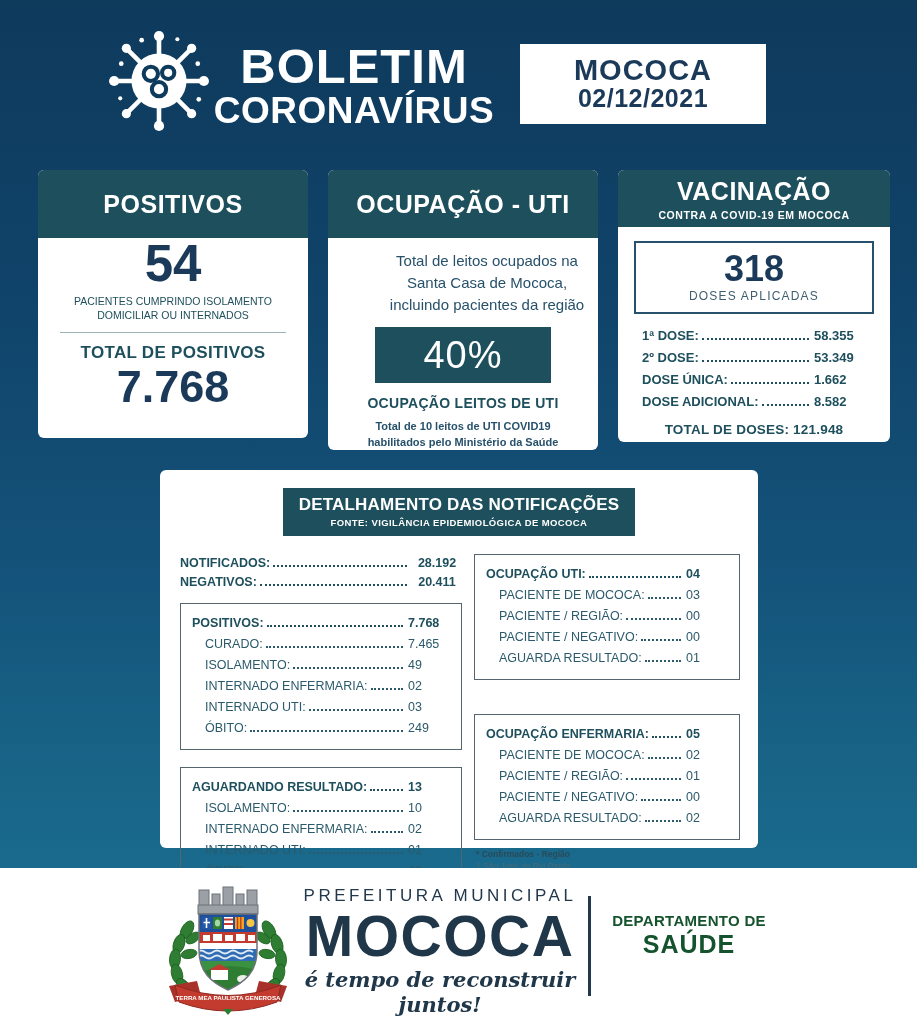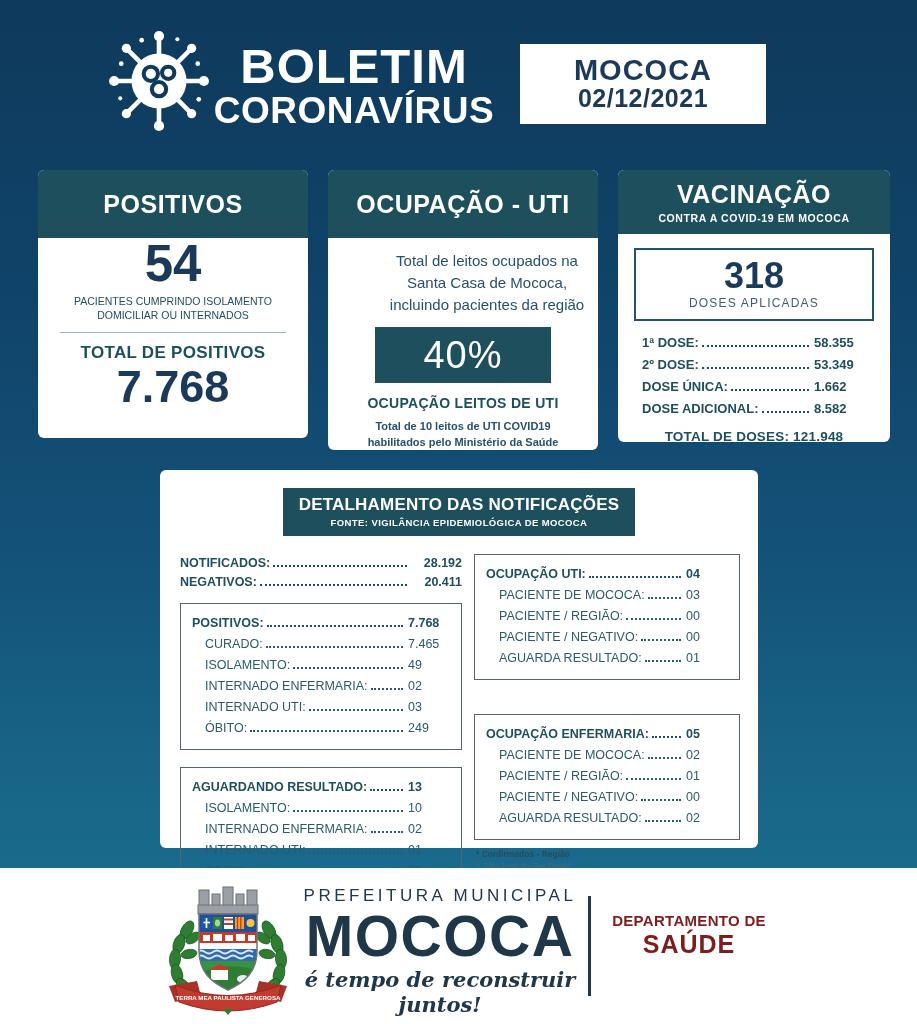--- a/index.html
+++ b/index.html
@@ -18,21 +18,21 @@
     display:flex; flex-direction:column; align-items:center; justify-content:center; }
   .date-city{ font-size:29px; font-weight:bold; color:#1B3A59; letter-spacing:1px; line-height:1.05;}
   .date-date{ font-size:25px; font-weight:bold; color:#1B3A59; letter-spacing:.5px; line-height:1.1;}
   
   .card{ position:absolute; top:170px; border-radius:6px; overflow:hidden; background:#fff; }
   .card-head{ background:#1E4F5C; color:#fff; display:flex; flex-direction:column; justify-content:center; align-items:center; }
   .card1{ left:38px; width:270px; height:268px; }
   .card2{ left:328px; width:270px; height:280px; }
   .card3{ left:618px; width:272px; height:272px; }
   .card1 .card-head,.card2 .card-head{ height:68px; }
-  .card3 .card-head{ height:64px; }
+  .card3 .card-head{ height:57px; }
   .card-title{ font-size:25px; font-weight:bold; letter-spacing:.5px; }
   .card-subtitle{ font-size:10.5px; font-weight:bold; letter-spacing:.6px; margin-top:3px; }
   .card-body{ text-align:center; }
   .lbl-teal{ color:#1E4F5C; font-weight:bold; }
   .big-navy{ color:#1B3A59; font-weight:bold; }
   .c1-active-label{ font-size:17px; margin-top:15px; letter-spacing:.3px;}
   .c1-active-value{ font-size:51px; line-height:1.02; }
   .c1-note{ font-size:10.5px; font-weight:400; color:#1E4F5C; line-height:1.35; margin-top:4px; }
   .c1-hr{ border:none; border-top:1.5px solid #9FB3BC; margin:10px 22px; }
   .c1-total-label{ font-size:17px; letter-spacing:.3px;}
@@ -51,39 +51,39 @@
   .vac-total{ font-size:13.5px; margin-top:9px; letter-spacing:.2px; color:#1E4F5C; font-weight:bold;}
   .dots{ flex:1 1 auto; min-width:10px; border-bottom:2px dotted currentColor; margin:0 5px 3px 3px; }
   
   .details{ position:absolute; left:160px; top:470px; width:598px; height:378px; background:#fff; border-radius:6px; }
   .det-head{ width:352px; margin:18px auto 0; background:#1E4F5C; color:#fff; text-align:center; padding:7px 8px 8px; }
   .det-title{ font-size:17px; font-weight:bold; letter-spacing:.2px;}
   .det-source{ font-size:9.5px; font-weight:600; letter-spacing:.4px; margin-top:2px;}
   .det-col-l{ position:absolute; left:20px; top:84px; width:282px; }
   .det-col-r{ position:absolute; left:314px; top:84px; width:266px; }
   .sum-row{ display:flex; align-items:baseline; font-size:12.5px; font-weight:bold; color:#1E4F5C; line-height:19px;}
-  .sum-row .val{ width:50px; text-align:right;}
+  .sum-row .val{ width:50px; text-align:center;}
   .det-box{ border:1.5px solid #55656D; padding:9px 11px 10px; margin-top:11px; }
   .det-box .hrow{ display:flex; align-items:baseline; font-size:12.5px; font-weight:bold; color:#1E4F5C; line-height:21px;}
   .det-box .srow{ display:flex; align-items:baseline; font-size:12.5px; font-weight:500; color:#2B5A6B; line-height:21px; padding-left:13px;}
   .det-box .val{ width:42px; text-align:left;}
   .box-gap{ margin-top:17px; }
   .box-gap-r{ margin-top:34px; }
   .footnote{ margin-top:9px; padding-left:2px;}
   .fn1{ font-size:8.5px; font-weight:bold; color:#2B4A58; }
   .fn2{ font-size:8.5px; font-weight:400; color:#4A6A78; margin-top:2px;}
   
   .footer{ position:absolute; left:0; top:868px; width:917px; height:156px; background:#fff; }
   .crest{ position:absolute; left:152px; top:10px; }
   .f-center{ position:absolute; left:296px; top:18px; width:288px; text-align:center; color:#22384C; }
   .f-org{ font-size:17px; font-weight:400; letter-spacing:3.5px; }
   .f-city{ font-size:57px; font-weight:bold; letter-spacing:1.5px; line-height:1.0; margin-top:2px; color:#203749;}
   .f-tagline{ font-family:"DejaVu Serif","Liberation Serif",serif; font-style:italic; font-weight:bold; font-size:21px; margin-top:2px; color:#203749;}
   .f-divider{ position:absolute; left:588px; top:28px; width:3px; height:100px; background:#22384C; }
-  .f-dept{ position:absolute; left:606px; top:44px; width:166px; text-align:center; color:#7f1d1d; }
+  .f-dept{ position:absolute; left:606px; top:44px; width:166px; text-align:center; color:#14532d; }
   .f-dept1{ font-size:15px; font-weight:600; letter-spacing:.3px;}
   .f-dept2{ font-size:25px; font-weight:bold; letter-spacing:1px; margin-top:1px;}
 </style>
 </head>
 <body>
 
 <div class="page">
 
   <div class="virus">
     <svg width="102" height="102" viewBox="0 0 100 100">

